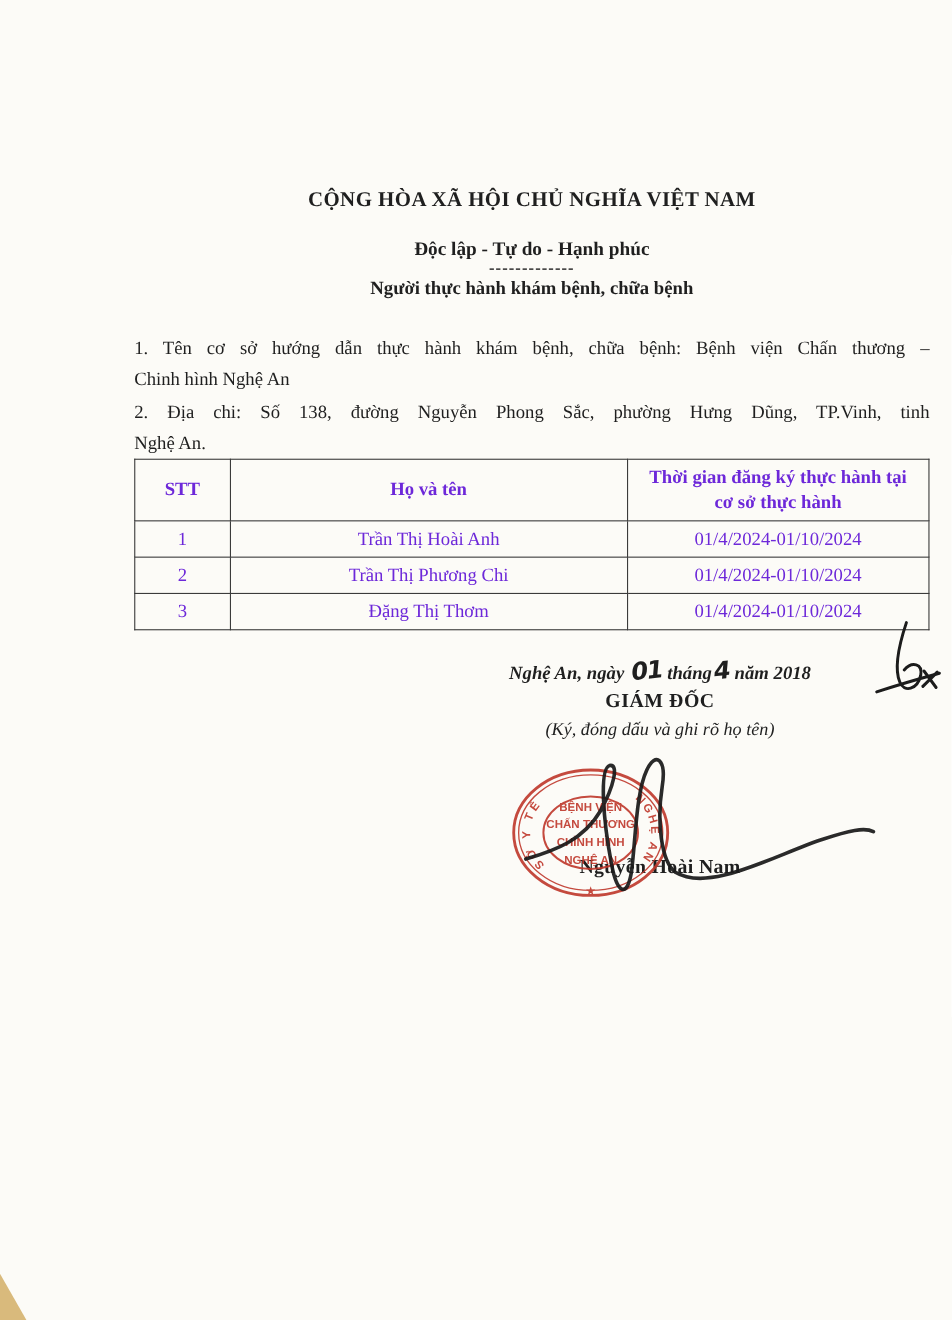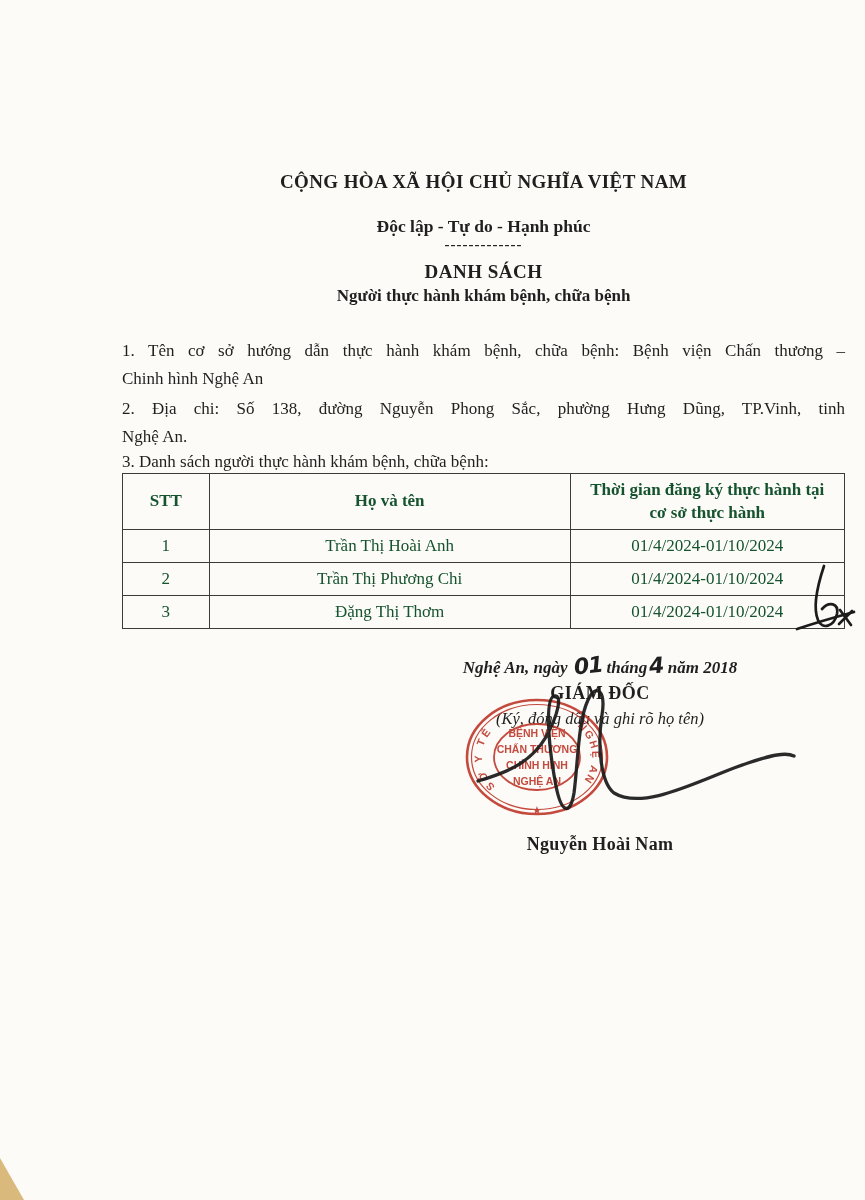--- a/index.html
+++ b/index.html
@@ -15,21 +15,21 @@
   .divider{font-weight:bold;font-size:15px;line-height:14px;letter-spacing:1px;color:#222;}
   .doc-title{font-size:19px;font-weight:bold;line-height:26px;letter-spacing:.5px;margin-top:8px;}
   .doc-subtitle{font-size:17px;font-weight:bold;line-height:22px;}
   .intro{margin-top:30px;font-size:17px;}
   .line{line-height:28px;}
   .jfull{text-align:justify;text-align-last:justify;}
   .p2{margin-top:2px;}
   .p3{line-height:22px;}
   table.practice{
     width:100%;border-collapse:collapse;margin-top:0;
-    font-size:17px;color:#14532d;table-layout:fixed;
+    font-size:17px;color:#6d28d9;table-layout:fixed;
   }
   table.practice th,table.practice td{
     border:1.6px solid #3b3b3b;text-align:center;vertical-align:middle;padding:0 12px;
     overflow:hidden;
   }
   table.practice thead th{font-weight:bold;height:55px;line-height:1.32;}
   table.practice tbody td{height:32px;font-weight:normal;}
   col.c1{width:12%;} col.c2{width:50%;} col.c3{width:38%;}
   .sign-block{width:310px;margin:26px 90px 0 auto;text-align:center;}
   .date-line{font-size:17px;font-style:italic;font-weight:bold;line-height:26px;white-space:nowrap;}
@@ -53,30 +53,28 @@
 <body>
 
 <div class="page">
 
   <div class="content">
 
     <div class="doc-header">
       <div class="nat-title">CỘNG HÒA XÃ HỘI CHỦ NGHĨA VIỆT NAM</div>
       <div class="motto">Độc lập - Tự do - Hạnh phúc</div>
       <div class="divider">-------------</div>
-      <div class="doc-title">DANH SÁCH</div>
       <div class="doc-subtitle">Người thực hành khám bệnh, chữa bệnh</div>
     </div>
 
     <div class="intro">
       <div class="line jfull">1. Tên cơ sở hướng dẫn thực hành khám bệnh, chữa bệnh: Bệnh viện Chấn thương –</div>
       <div class="line">Chinh hình Nghệ An</div>
       <div class="line jfull p2">2. Địa chi: Số 138, đường Nguyễn Phong Sắc, phường Hưng Dũng, TP.Vinh, tinh</div>
       <div class="line">Nghệ An.</div>
-      <div class="line p3">3. Danh sách người thực hành khám bệnh, chữa bệnh:</div>
     </div>
 
     <table class="practice">
       <colgroup>
           <col class="c1">
           <col class="c2">
           <col class="c3">
         </colgroup>
       <thead>
         <tr>

